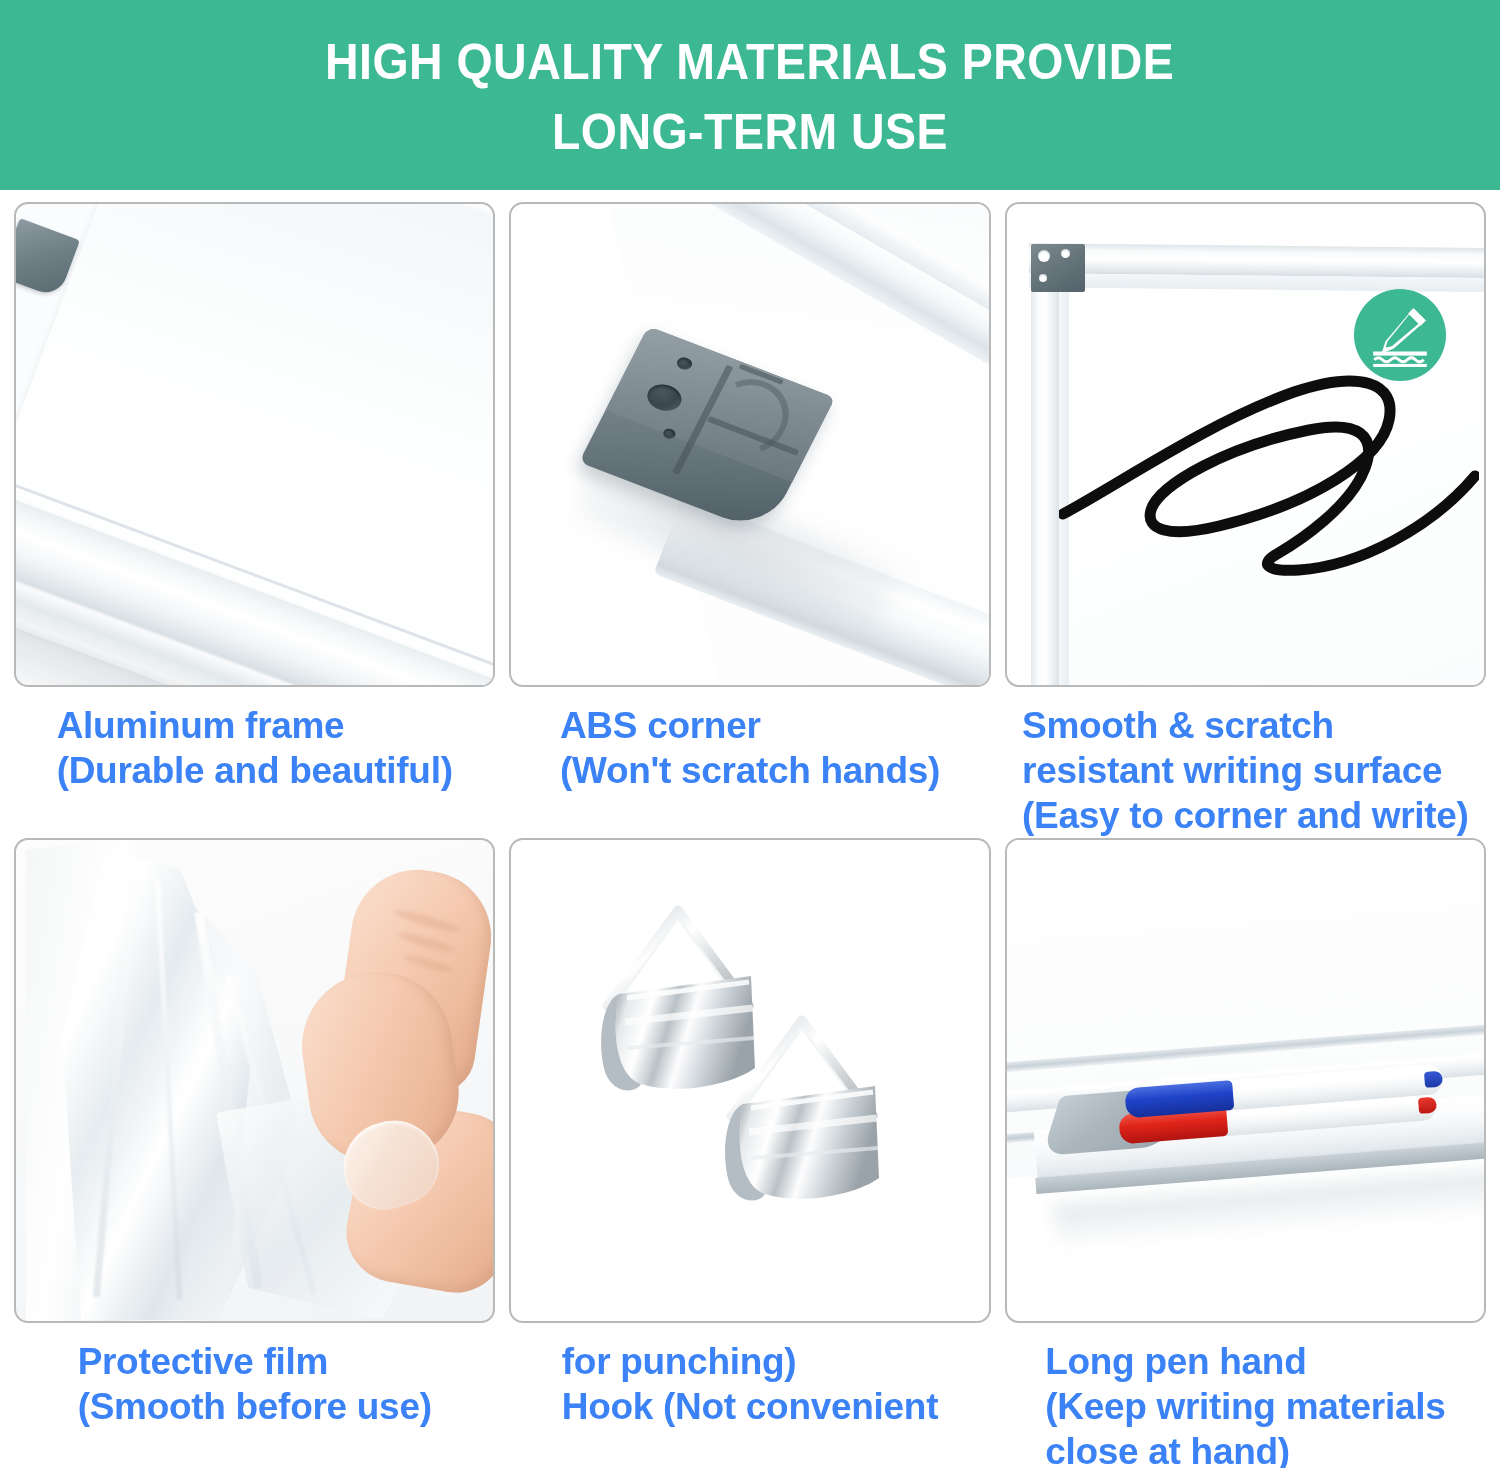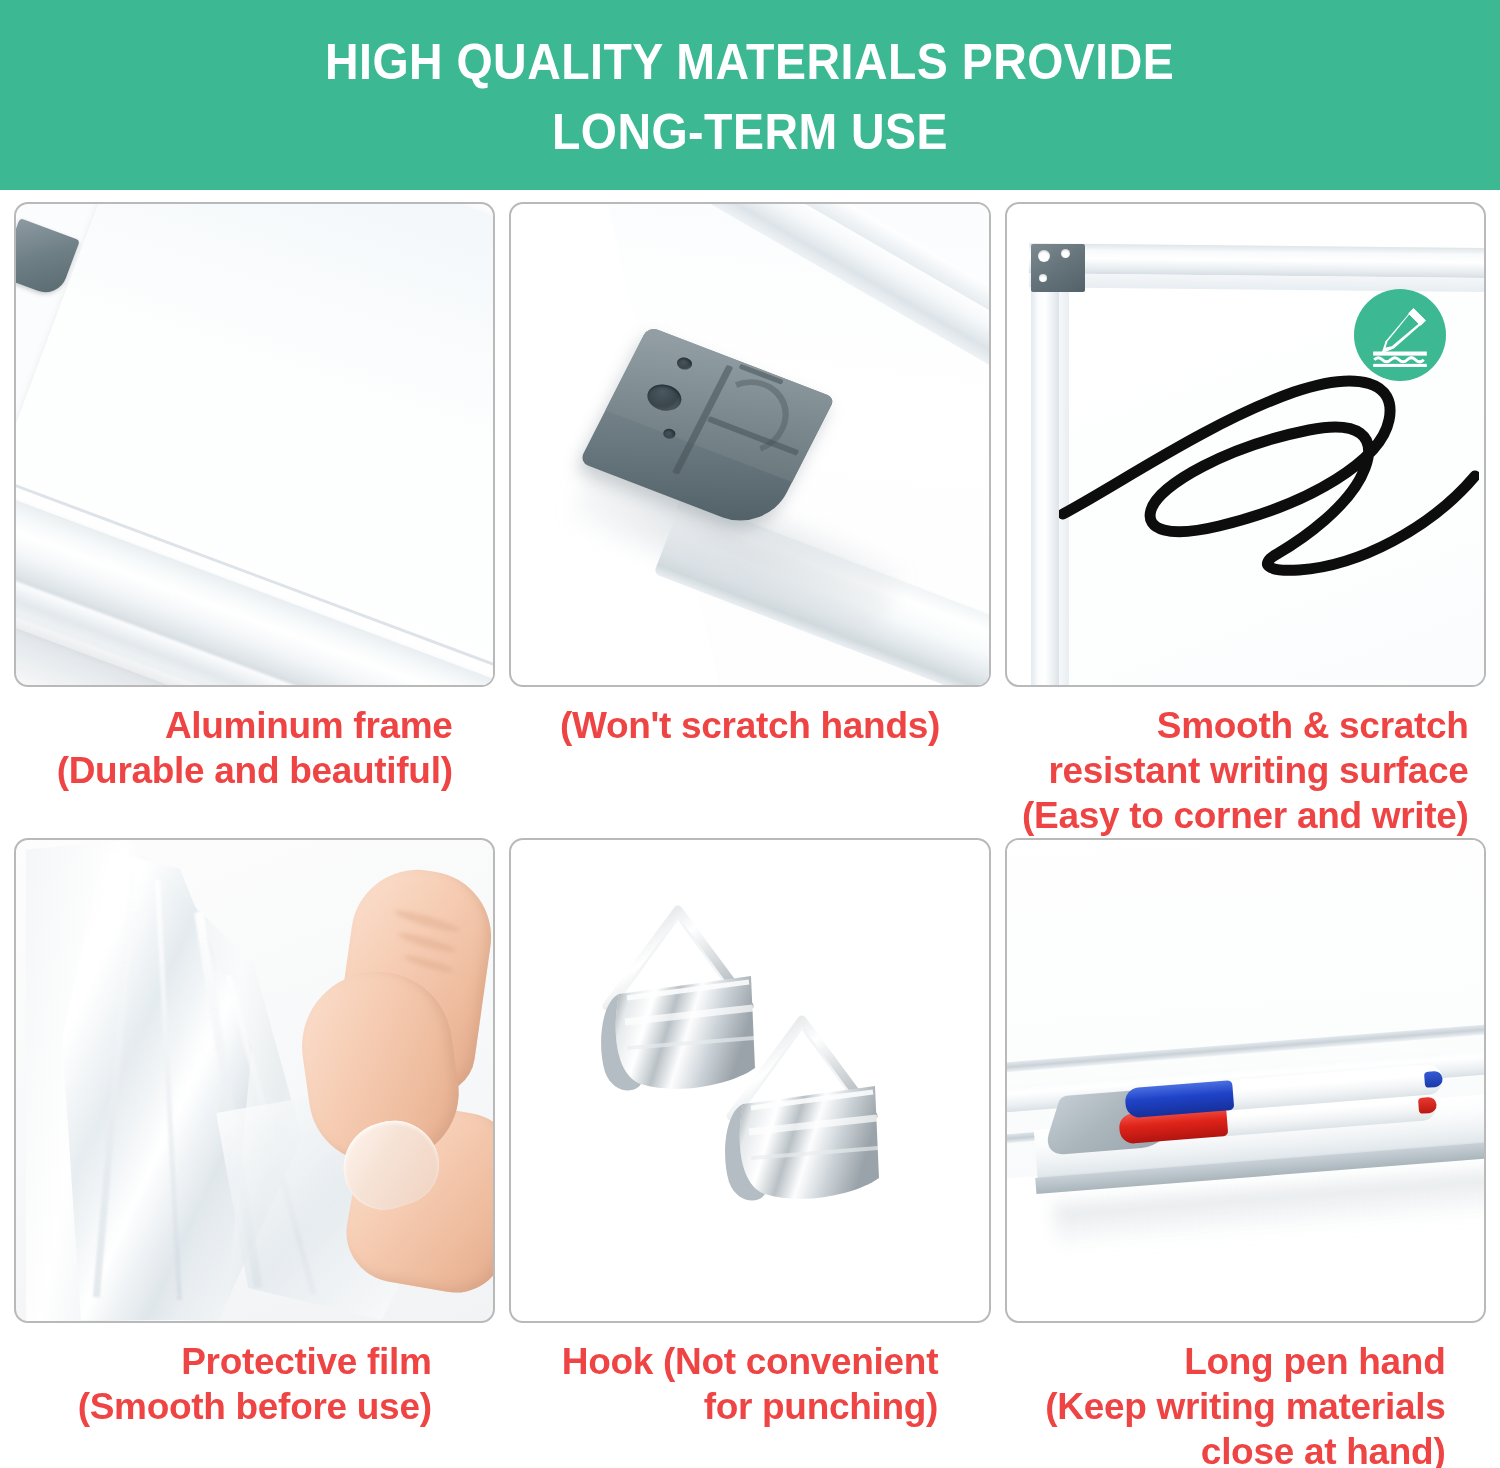--- a/index.html
+++ b/index.html
@@ -61,22 +61,22 @@
     position: relative;
     width: 100%;
     height: 485px;
     border: 2px solid #b9b9b9;
     border-radius: 14px;
     background: #ffffff;
     overflow: hidden;
   }
   .caption {
     padding: 16px 4px 0 4px;
-    text-align: right;
-    color: #ef4444;
+    text-align: left;
+    color: #3b82f6;
     font-family: "Liberation Sans", sans-serif;
     font-weight: bold;
     font-size: 37px;
     line-height: 45px;
     letter-spacing: -0.3px;
     min-height: 140px;
   }
   .caption .cap-line { display: block; }
 
   
@@ -542,20 +542,21 @@
           <div class="groove groove-v"></div>
           <div class="groove-arc"></div>
           <div class="groove groove-h"></div>
           <div class="groove groove-step"></div>
           <div class="hole hole-big"></div>
           <div class="hole hole-mid"></div>
           <div class="hole hole-small"></div>
         </div>
       </div>
       <div class="caption">
+        <span class="cap-line">ABS corner</span>
         <span class="cap-line">(Won't scratch hands)</span>
       </div>
     </div>
 
     <div class="cell">
       <div class="card p3">
         <div class="wb-surface"></div>
         <div class="wb-frame-top"></div>
         <div class="wb-frame-top-thin"></div>
         <div class="wb-frame-left"></div>
@@ -679,22 +680,22 @@
                      C 34 178, 28 136, 36 96 Z" fill="url(#chromeB)"></path>
             <path d="M36 96 C 18 104, 14 148, 22 174 C 30 196, 52 196, 58 186
                      C 34 178, 28 136, 36 96 Z" fill="#b4bdc3"></path>
             <path d="M44 100 L166 84" stroke="#ffffff" stroke-width="5" opacity="0.85"></path>
             <path d="M42 124 L170 110" stroke="#ffffff" stroke-width="7" opacity="0.7"></path>
             <path d="M44 150 L171 140" stroke="#e9edef" stroke-width="4" opacity="0.65"></path>
           </svg>
         </div>
       </div>
       <div class="caption">
+        <span class="cap-line">for punching)</span>
         <span class="cap-line">Hook (Not convenient</span>
-        <span class="cap-line">for punching)</span>
       </div>
     </div>
 
     <div class="cell">
       <div class="card p6">
         <div class="board-lower"></div>
         <div class="rail rail-1"></div>
         <div class="rail rail-2"></div>
         <div class="rail rail-3"></div>
         <div class="tray-shadow"></div>

